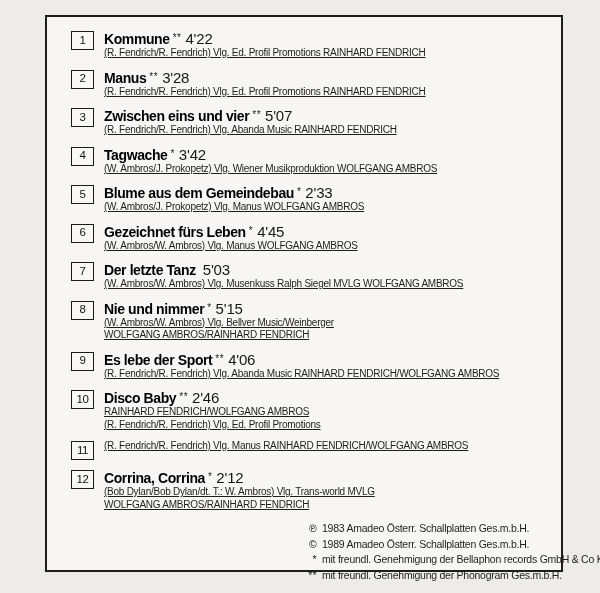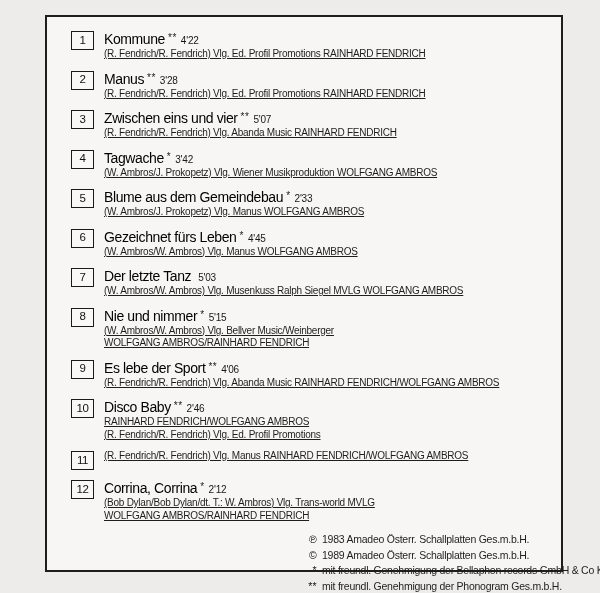--- a/index.html
+++ b/index.html
@@ -56,34 +56,34 @@
   }
   .track-text {
     flex: 1 1 auto;
     min-width: 0;
   }
   .title-line {
     line-height: 15px;
     white-space: nowrap;
   }
   .title {
-    font-weight: 400;
+    font-weight: 700;
     font-size: 14px;
     letter-spacing: -0.4px;
     color: #000;
   }
   .marks {
     font-size: 10px;
     letter-spacing: 0.5px;
     vertical-align: 3px;
     margin-left: 3px;
     color: #1a1a1a;
   }
   .time {
-    font-size: 10px;
+    font-size: 15px;
     letter-spacing: -0.2px;
     margin-left: 4px;
     color: #161616;
     text-align: center;
   }
   .credit {
     font-size: 10px;
     line-height: 12.5px;
     letter-spacing: -0.25px;
     color: #1e1e1e;

